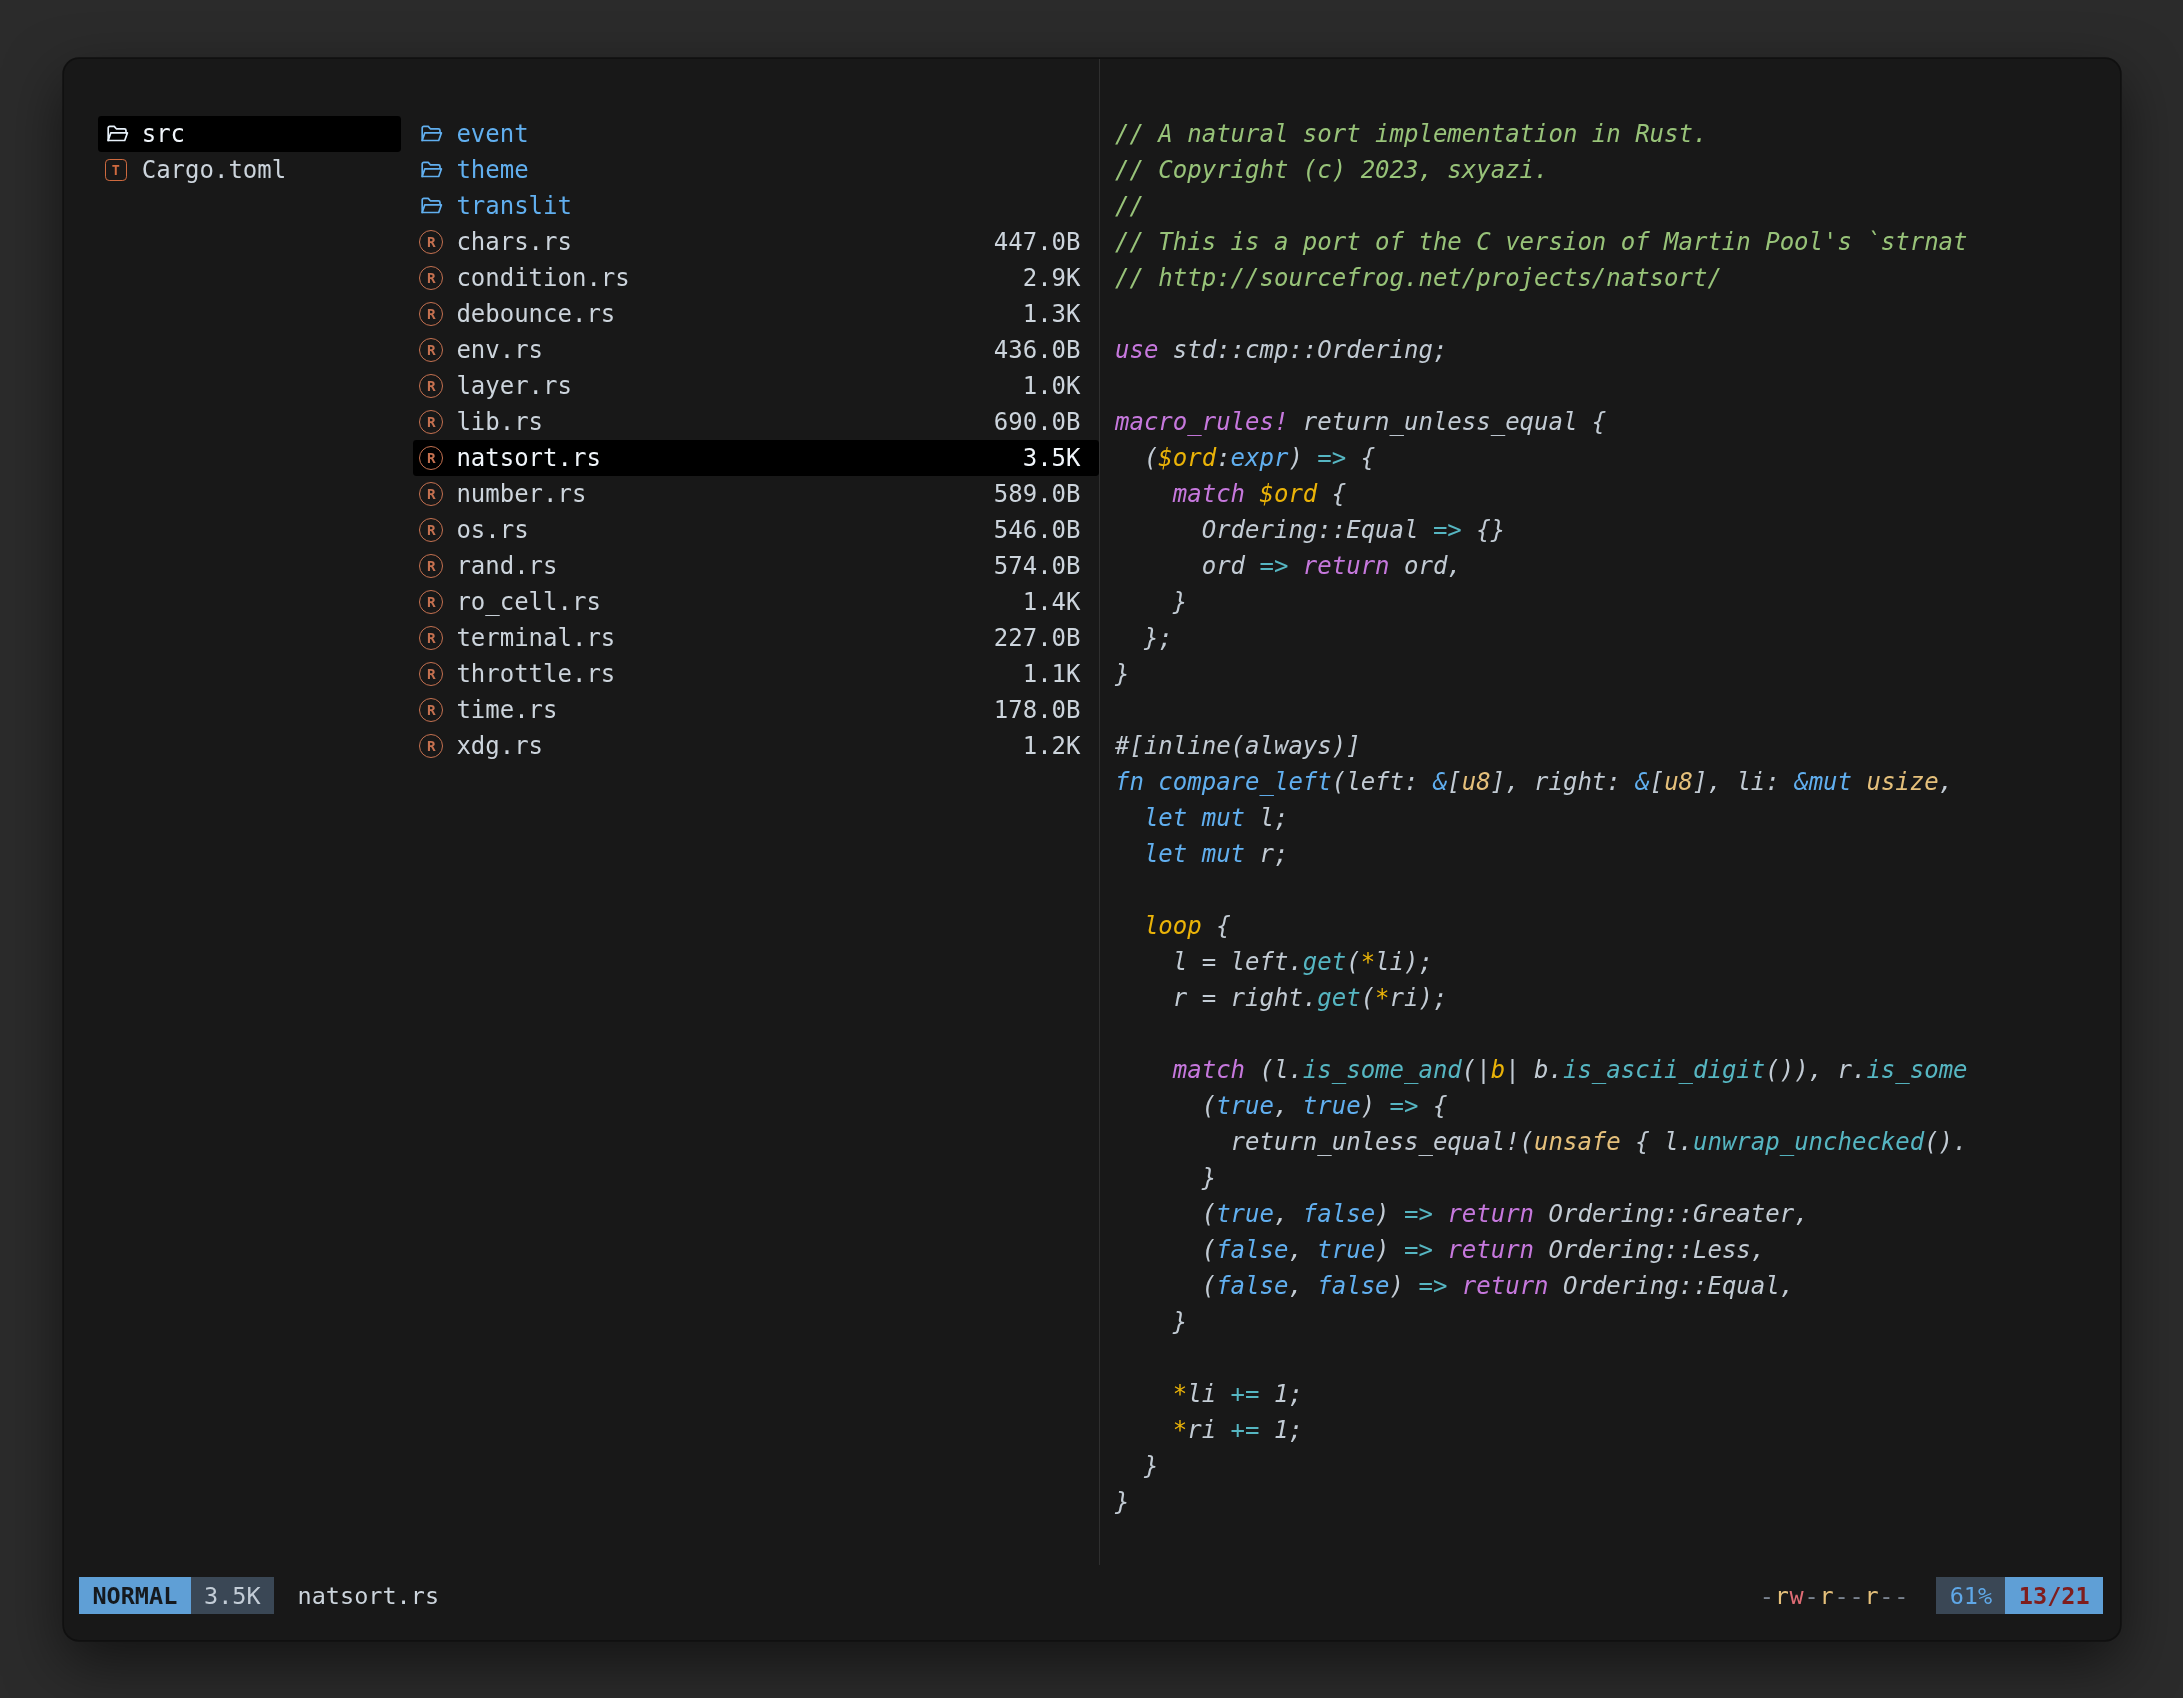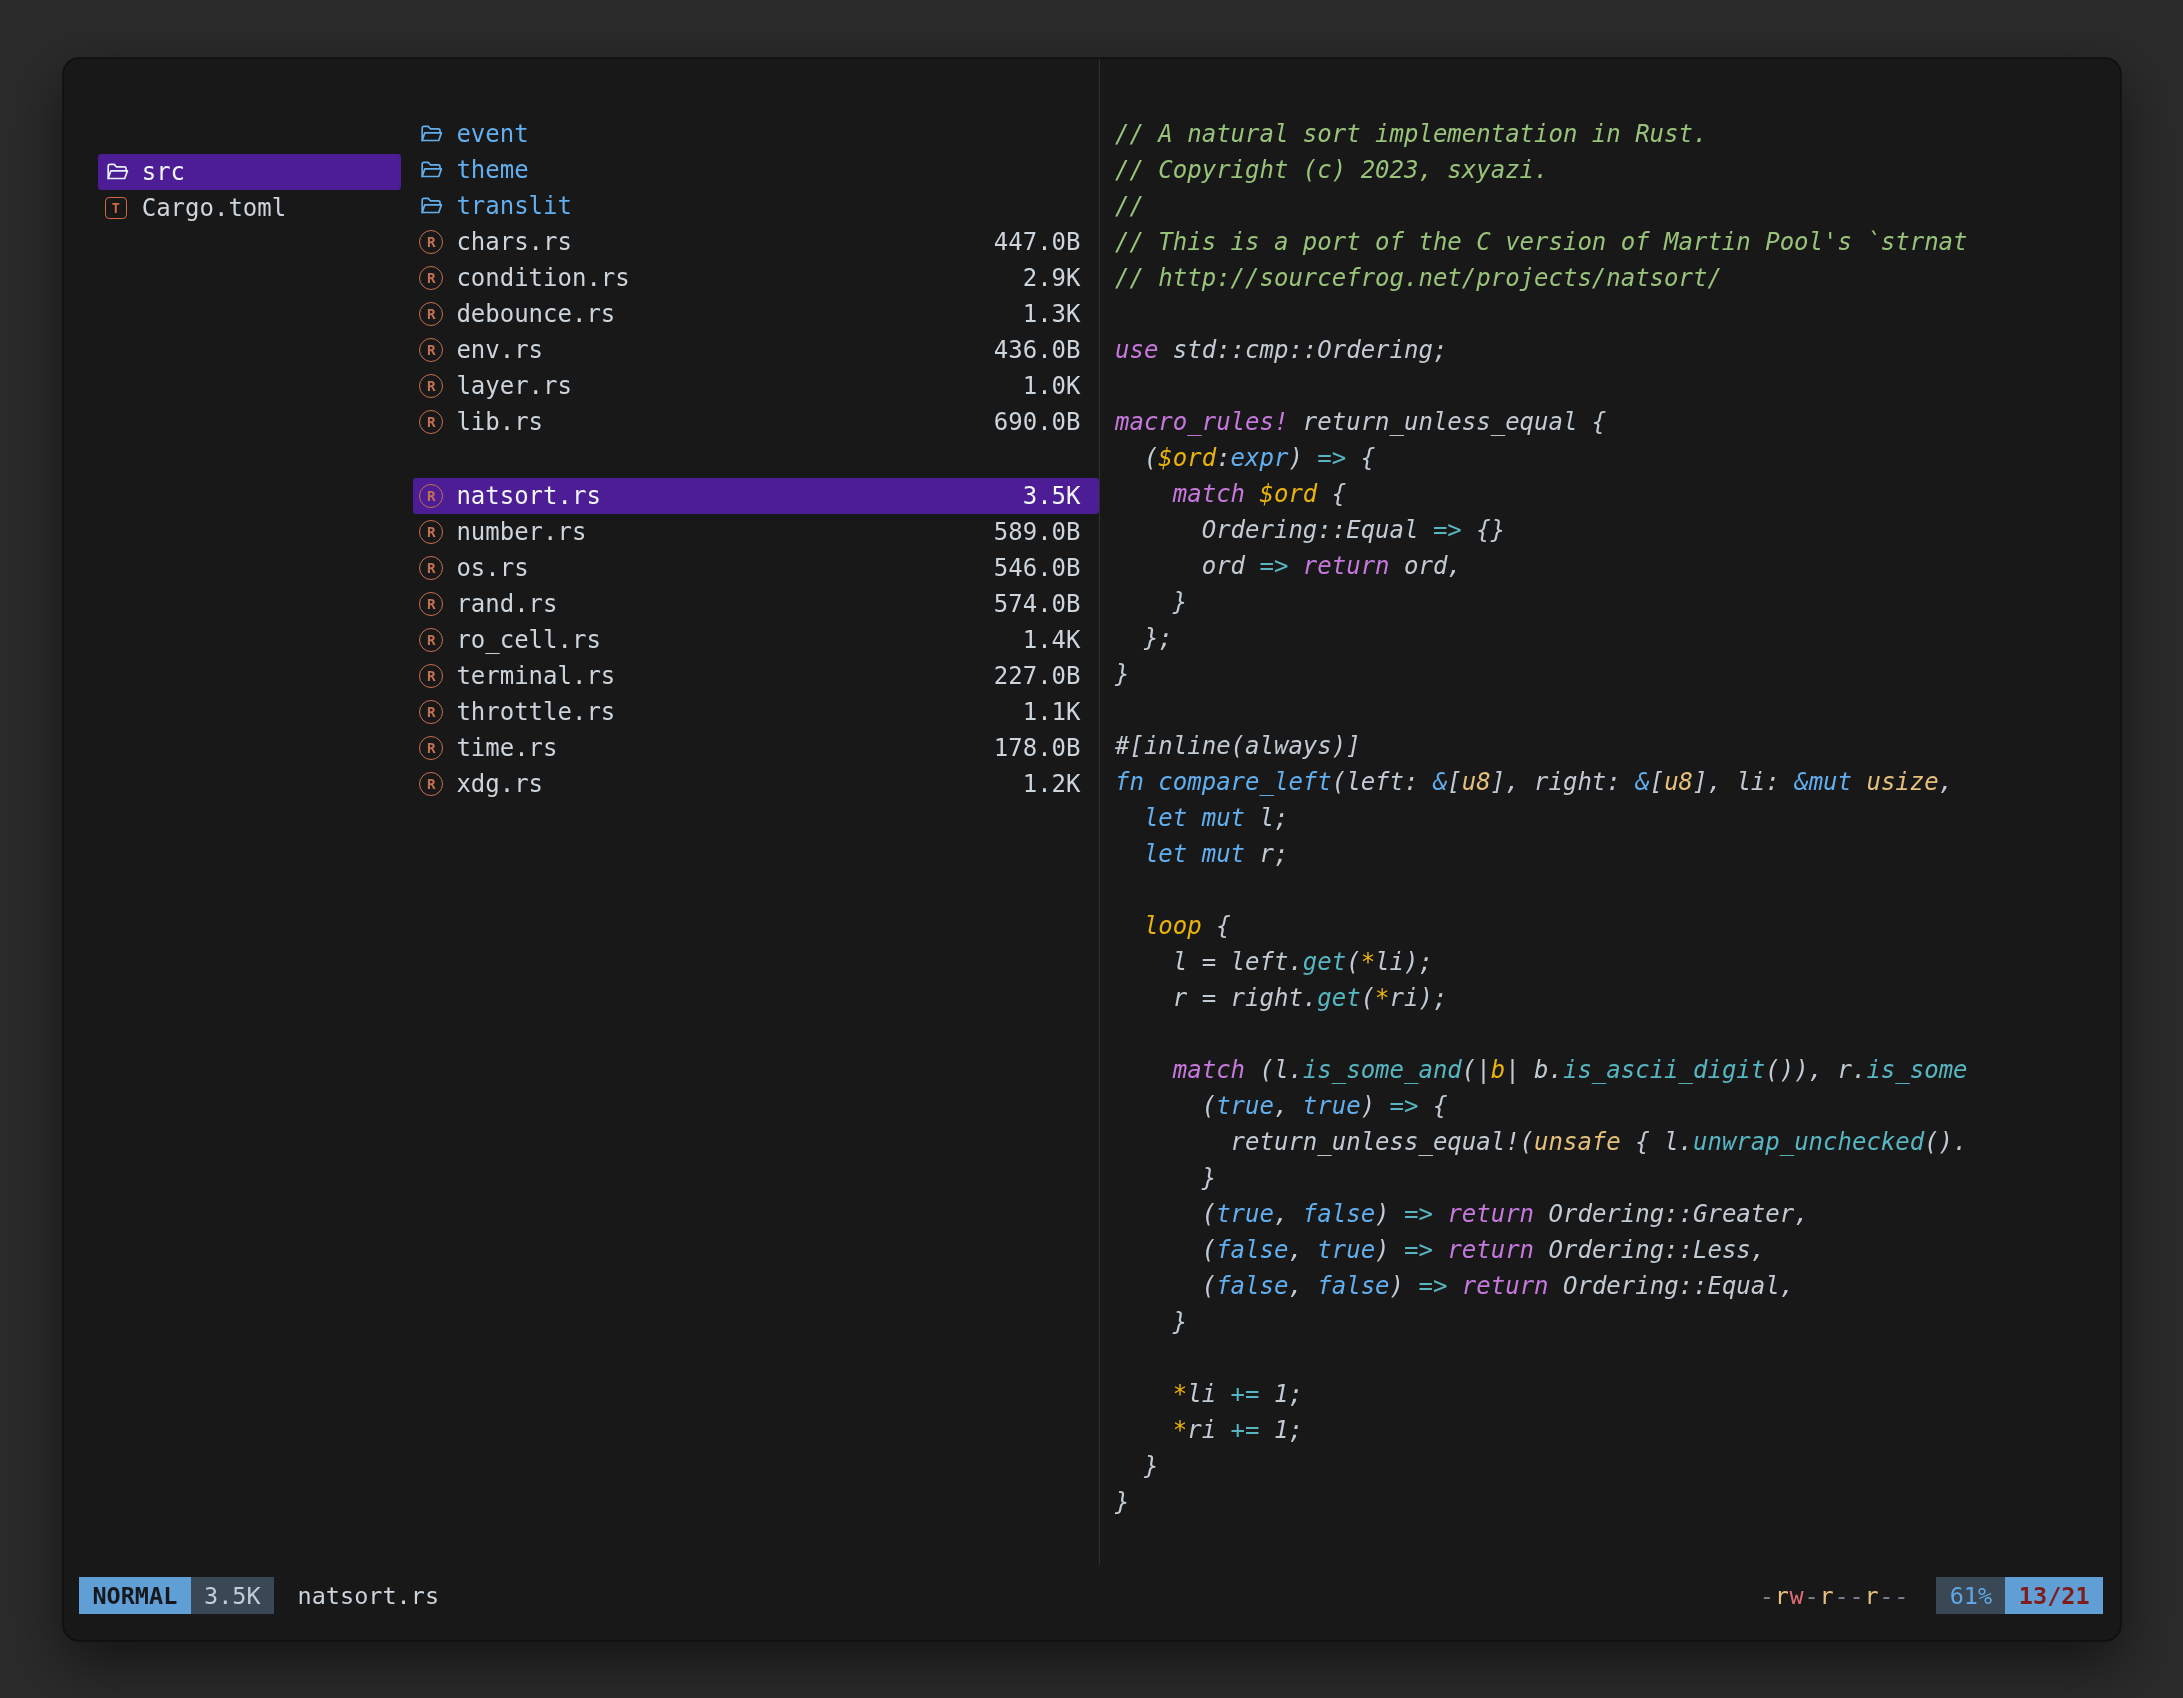--- a/index.html
+++ b/index.html
@@ -15,21 +15,21 @@
   .pane{box-sizing:border-box;}
   .pane-parent{width:337px;padding:57px 0 0 34px;}
   .pane-current{width:698px;padding:57px 0 0 11.7px;}
   .pane-preview{flex:1;border-left:1.7px solid #2f2f2f;padding:57px 0 0 15px;overflow:hidden;font-style:italic;}
   .row{display:flex;align-items:center;height:36px;padding-left:6.7px;border-radius:3.4px;white-space:pre;}
   .row .icon{width:37px;flex:none;display:inline-flex;align-items:center;}
   .icon.folder{color:#61afef;}
   .dirname{color:#61afef;}
   .name{white-space:pre;}
   .size{margin-left:auto;padding-right:18.5px;}
-  .row.selected{background:#4c1d95;color:#f1f6fb;margin-top:38px;}
+  .row.selected{background:#000000;color:#f1f6fb;}
   .row.selected .dirname{color:#f1f6fb;}
   .row.selected .icon.folder{color:#e8f1fa;}
   .ric{display:inline-flex;width:22px;height:22px;border:1.7px solid #c57150;border-radius:50%;
        align-items:center;justify-content:center;font-size:14.3px;font-weight:bold;color:#c57150;}
   .tic{display:inline-flex;width:20px;height:20px;border:1.7px solid #cf6a3f;border-radius:4.2px;
        align-items:center;justify-content:center;font-size:13.4px;font-weight:bold;color:#cf6a3f;}
   .code{white-space:pre;}
   .code-line{height:36px;line-height:36px;white-space:pre;color:#c2cbd4;}
   .seg-c{color:#98c379;}
   .seg-k{color:#c678dd;}

